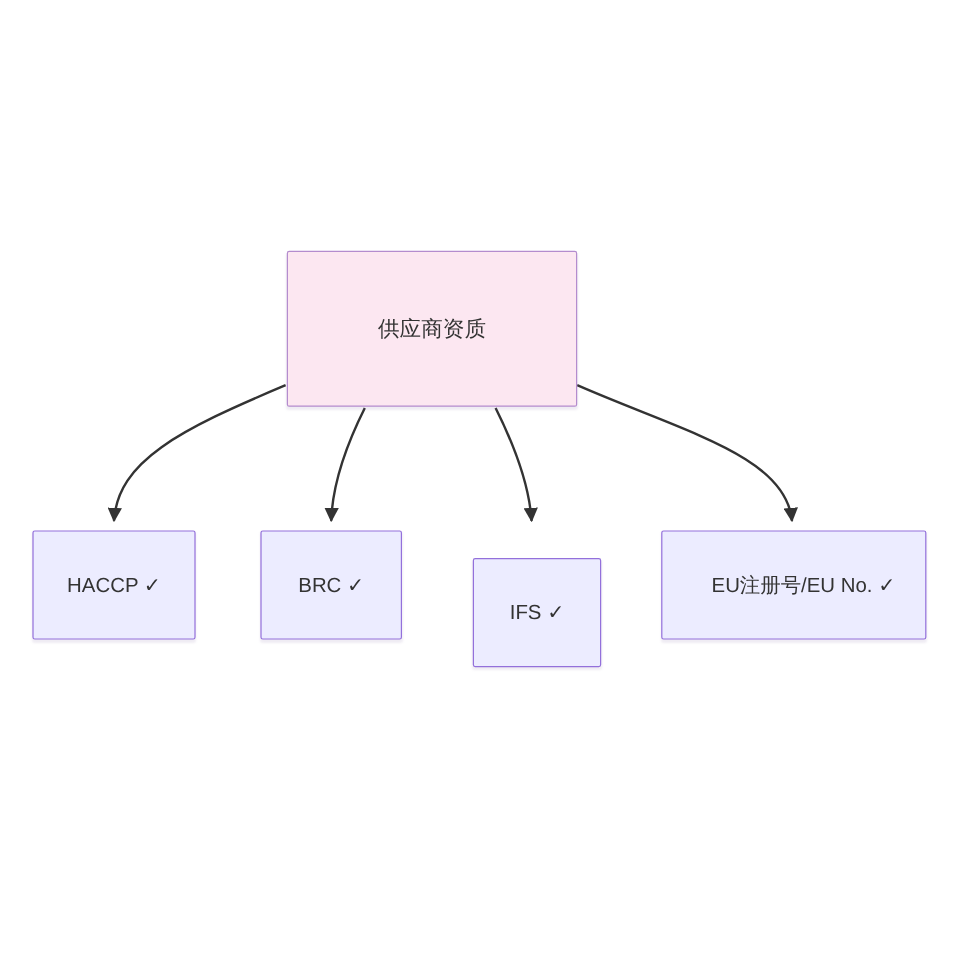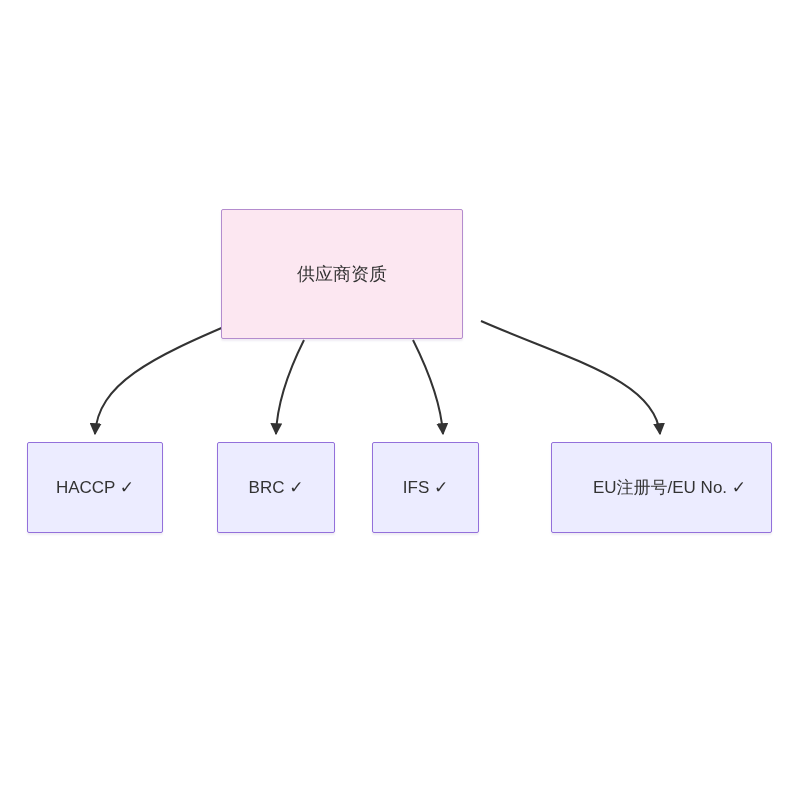--- a/index.html
+++ b/index.html
@@ -38,39 +38,39 @@
     display: flex;
     flex-direction: column;
     align-items: center;
     justify-content: center;
     text-align: center;
     color: var(--text-color, #333333);
     border-radius: 2px;
     box-shadow: 0 2px 2px rgba(120, 100, 160, 0.12);
   }
   .node-root {
-    left: 221px;
+    left: 239px;
     top: 209px;
     width: 242px;
     height: 130px;
     background: var(--root-fill, #fce7f1);
     border: 1.5px solid var(--root-border, #b48cce);
     font-size: 18px;
     line-height: 36px;
   }
   .node-child {
     top: 442px;
     height: 91px;
     background: var(--child-fill, #ececff);
     border: 1.5px solid var(--child-border, #9370db);
     font-size: 17px;
   }
   .child-1 { left: 27px;  width: 136px; }
   .child-2 { left: 217px; width: 118px; text-align: right; }
-  .child-3 { left: 372px; width: 107px; }
+  .child-3 { left: 394px; width: 107px; margin-top: 23px; }
   .child-4 { left: 551px; width: 221px; padding-left: 16px; }
 </style>
 </head>
 <body>
 
 <div class="canvas">
 
   <svg class="edges" viewBox="0 0 800 800" xmlns="http://www.w3.org/2000/svg">
     <defs>
       <marker id="arrow" viewBox="0 0 10 10" refX="9" refY="5" markerWidth="6" markerHeight="6" orient="auto">

